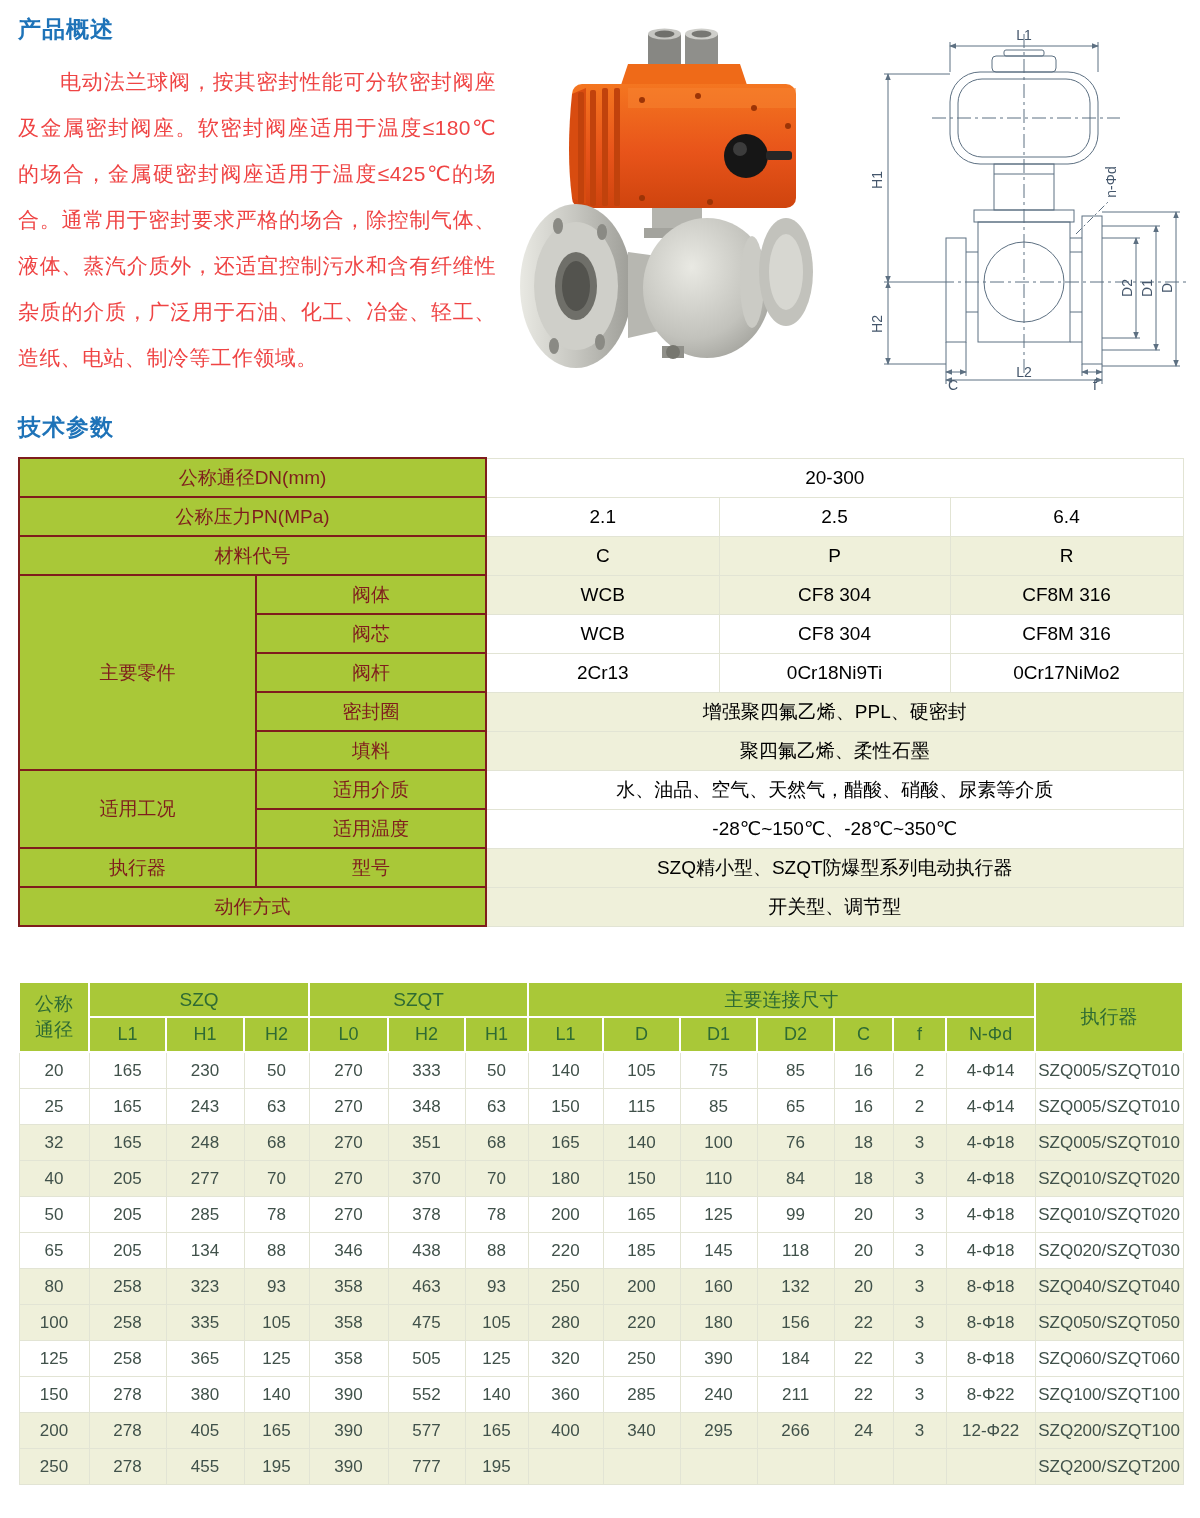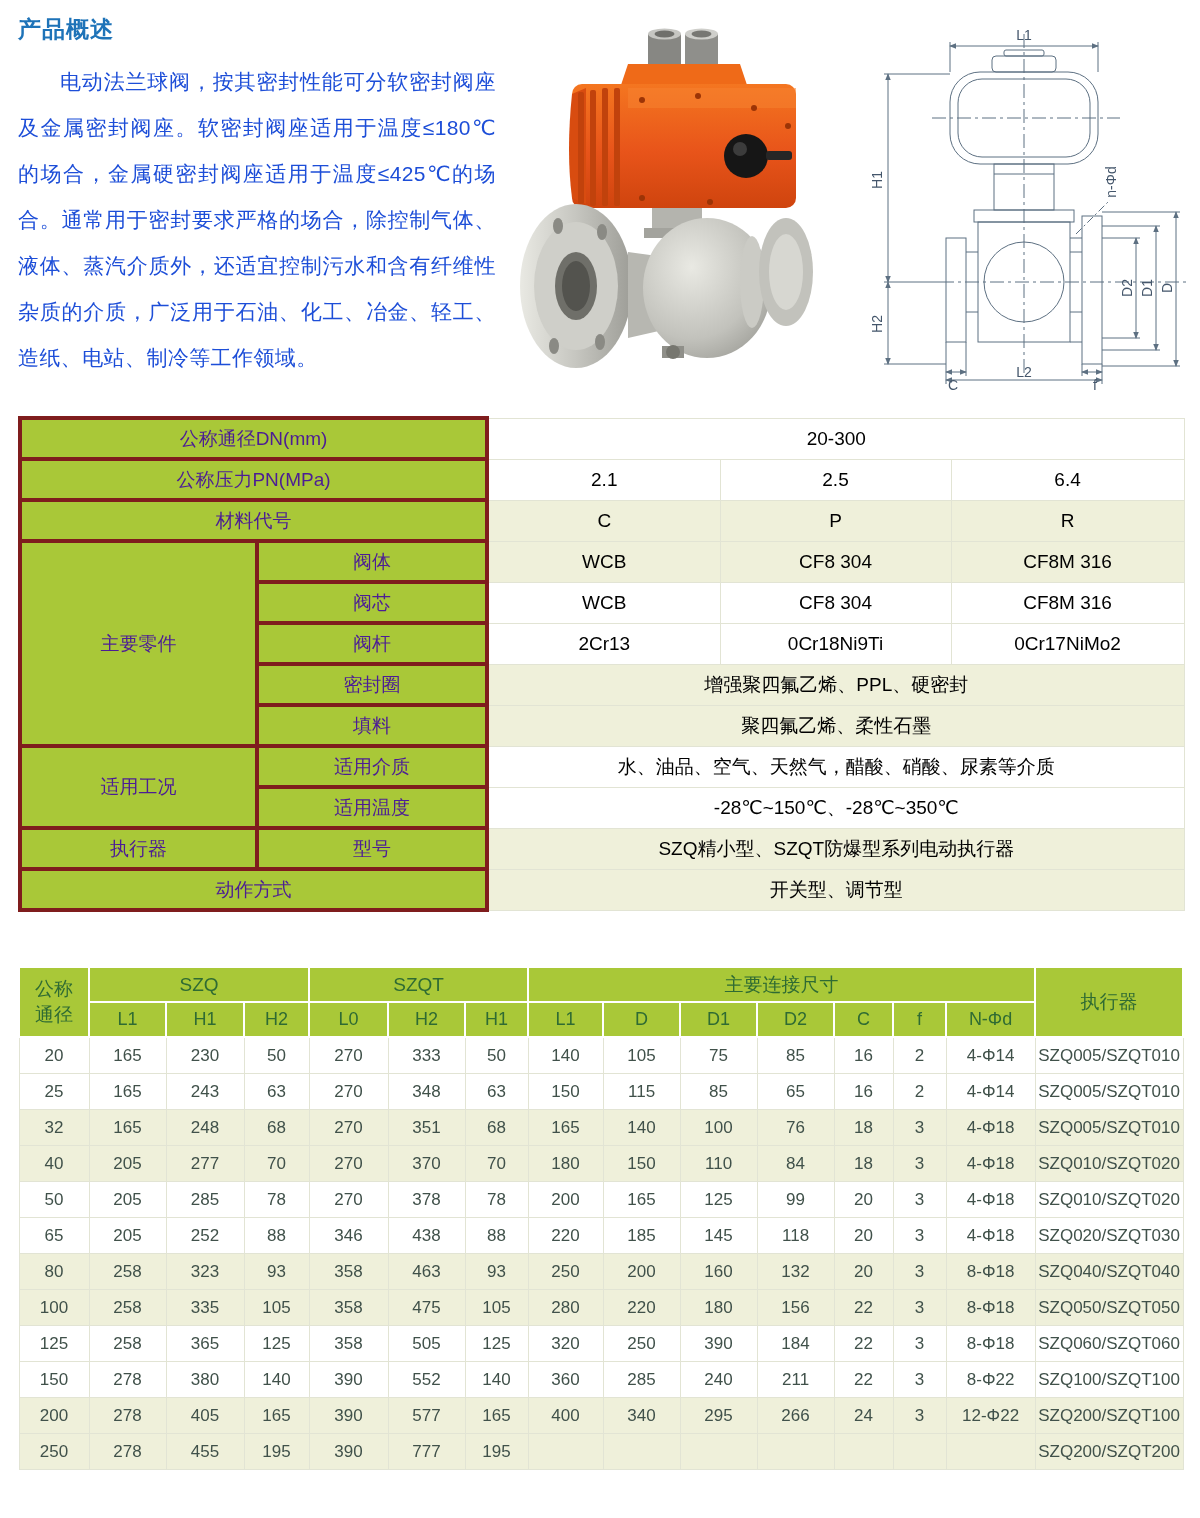--- a/index.html
+++ b/index.html
@@ -12,35 +12,35 @@
 
   .section-heading{
     color:#1e73b8;font-size:23px;font-weight:bold;
     margin:0 0 14px 0;letter-spacing:1px;
   }
 
   
   .top-row{display:flex;align-items:flex-start;height:382px;}
   .overview{width:484px;flex:none;}
   .overview p{
-    margin:10px 6px 0 0;font-size:21px;color:#1d4ed8;
+    margin:10px 6px 0 0;font-size:21px;color:#ef4444;
     line-height:46px;text-align:justify;text-indent:2em;letter-spacing:0.4px;
   }
   .photo-wrap{width:342px;flex:none;padding-top:2px;}
   .drawing-wrap{width:338px;flex:none;padding-top:2px;margin-left:10px;}
 
   
   table{border-collapse:collapse;table-layout:fixed;width:1164px;}
   td,th{text-align:center;vertical-align:middle;overflow:hidden;}
 
   
   .tech{margin-top:4px;}
   .tech td{height:35px;font-size:19px;}
   .tech td.g{
-    background:#a9c838;color:#4c1d95;border:4px solid #7f1d1d;
+    background:#a9c838;color:#7f1d1d;border:2px solid #7f1d1d;
   }
   .tech td.v{
     background:#ffffff;color:#000000;border:1px solid #e2e4d4;
   }
   .tech tr.c td.v{background:#eff0da;}
 
   
   .install{margin-top:2px;}
   .install th{
     background:#a9c838;color:#2f6b33;border:2px solid #ffffff;
@@ -231,20 +231,21 @@
           <text x="278" y="272" text-anchor="middle" transform="rotate(-90 278 272)">D2</text>
           <text x="298" y="272" text-anchor="middle" transform="rotate(-90 298 272)">D1</text>
           <text x="318" y="272" text-anchor="middle" transform="rotate(-90 318 272)">D</text>
           <text x="262" y="166" text-anchor="middle" transform="rotate(-90 262 166)">n-Φd</text>
         </g>
       </svg>
     </div>
   </div>
 
   <div class="gap-tech"></div>
+  <h2 class="section-heading">技术参数</h2>
 
   <table class="tech">
     <colgroup>
       <col style="width:237px">
         <col style="width:230px">
       <col style="width:233px">
         <col style="width:231px">
         <col style="width:233px">
     </colgroup>
     <tbody id="tech-tbody">
@@ -438,21 +439,21 @@
           <td>125</td>
           <td>99</td>
           <td>20</td>
           <td>3</td>
           <td>4-Φ18</td>
           <td>SZQ010/SZQT020</td>
         </tr>
         <tr class="w">
           <td>65</td>
           <td>205</td>
-          <td>252</td>
+          <td>134</td>
           <td>88</td>
           <td>346</td>
           <td>438</td>
           <td>88</td>
           <td>220</td>
           <td>185</td>
           <td>145</td>
           <td>118</td>
           <td>20</td>
           <td>3</td>

